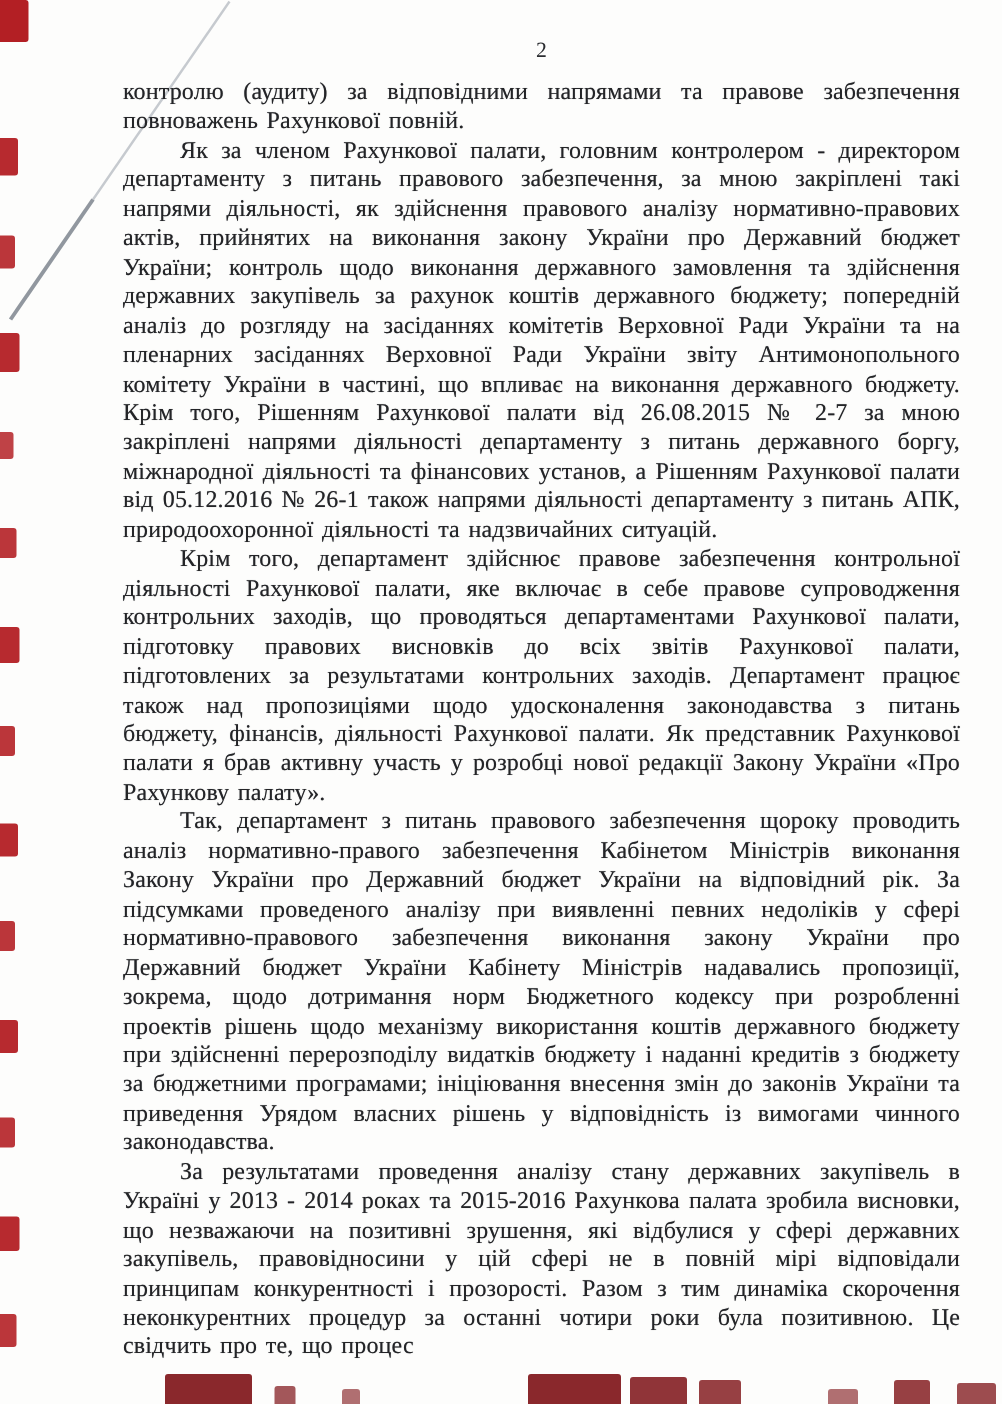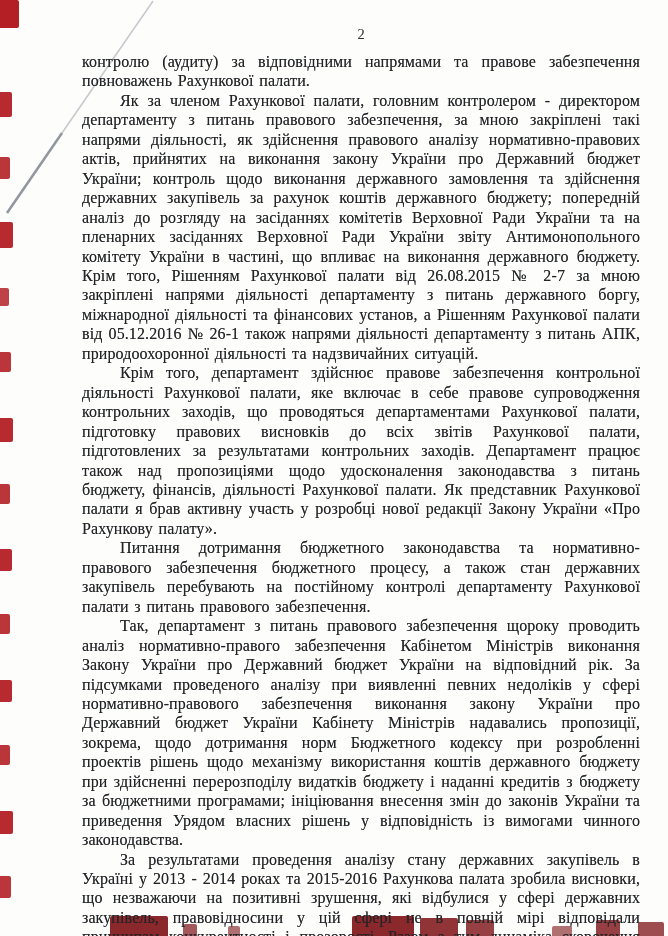--- a/index.html
+++ b/index.html
@@ -99,21 +99,20 @@
       <div class="mark" style="left: 420px; width: 38px; height: 18px; background: rgb(126, 18, 22); opacity: 0.85;"></div>
       <div class="mark" style="left: 466px; width: 28px; height: 16px; background: rgb(126, 18, 22); opacity: 0.8;"></div>
       <div class="mark" style="left: 552px; width: 20px; height: 10px; background: rgb(126, 18, 22); opacity: 0.6;"></div>
       <div class="mark" style="left: 596px; width: 24px; height: 16px; background: rgb(126, 18, 22); opacity: 0.8;"></div>
       <div class="mark" style="left: 638px; width: 26px; height: 14px; background: rgb(126, 18, 22); opacity: 0.75;"></div>
     </div>
 
   <div class="page-number">2</div>
 
   <main class="text-block">
-    <p>контролю (аудиту) за відповідними напрямами та правове забезпечення повноважень Рахункової палати.</p>
+    <p>контролю (аудиту) за відповідними напрямами та правове забезпечення повноважень Рахункової повній.</p>
     <p class="indent">Як за членом Рахункової палати, головним контролером - директором департаменту з питань правового забезпечення, за мною закріплені такі напрями діяльності, як здійснення  правового аналізу нормативно-правових актів, прийнятих на виконання закону України про Державний бюджет України; контроль щодо виконання державного замовлення та здійснення державних закупівель за рахунок коштів державного бюджету; попередній аналіз до розгляду на засіданнях комітетів Верховної Ради України та на пленарних засіданнях Верховної Ради України звіту Антимонопольного комітету України в частині, що впливає на виконання державного бюджету.  Крім того, Рішенням Рахункової палати від 26.08.2015 № 2-7 за мною закріплені напрями діяльності департаменту з питань державного боргу, міжнародної діяльності та фінансових установ, а Рішенням Рахункової палати від 05.12.2016 № 26-1 також напрями діяльності департаменту з питань АПК, природоохоронної діяльності та надзвичайних ситуацій.</p>
     <p class="indent">Крім того, департамент здійснює правове забезпечення контрольної діяльності Рахункової палати, яке включає в себе правове супроводження контрольних заходів, що проводяться департаментами Рахункової палати, підготовку правових висновків до всіх звітів Рахункової палати, підготовлених за результатами контрольних заходів.  Департамент працює також над пропозиціями  щодо удосконалення законодавства з питань бюджету, фінансів, діяльності Рахункової палати.  Як представник Рахункової палати я брав активну участь у розробці нової редакції Закону України «Про Рахункову палату».</p>
-    <p class="indent">Питання дотримання бюджетного законодавства та нормативно-правового забезпечення бюджетного процесу, а також стан державних закупівель перебувають на постійному контролі департаменту Рахункової палати з питань правового забезпечення.</p>
     <p class="indent">Так, департамент з питань правового забезпечення щороку проводить аналіз нормативно-правого забезпечення Кабінетом Міністрів виконання Закону України про Державний бюджет України на відповідний рік. За підсумками проведеного аналізу при виявленні певних недоліків у сфері нормативно-правового забезпечення виконання закону України про Державний бюджет України Кабінету Міністрів надавались пропозиції, зокрема, щодо дотримання норм Бюджетного кодексу при розробленні проектів рішень щодо механізму використання коштів державного бюджету при здійсненні перерозподілу видатків бюджету і наданні кредитів з бюджету за бюджетними програмами; ініціювання внесення змін до законів України та приведення Урядом власних рішень у відповідність із вимогами чинного законодавства.</p>
     <p class="indent">За результатами проведення аналізу стану державних закупівель в Україні у 2013 - 2014 роках  та 2015-2016 Рахункова палата зробила висновки, що незважаючи на позитивні зрушення, які відбулися у сфері державних закупівель, правовідносини у цій сфері не в повній мірі відповідали принципам конкурентності і прозорості.  Разом з тим динаміка скорочення неконкурентних процедур за останні чотири роки була позитивною. Це свідчить про те, що процес</p>
   </main>
 
 </div>
 
 </body></html>

